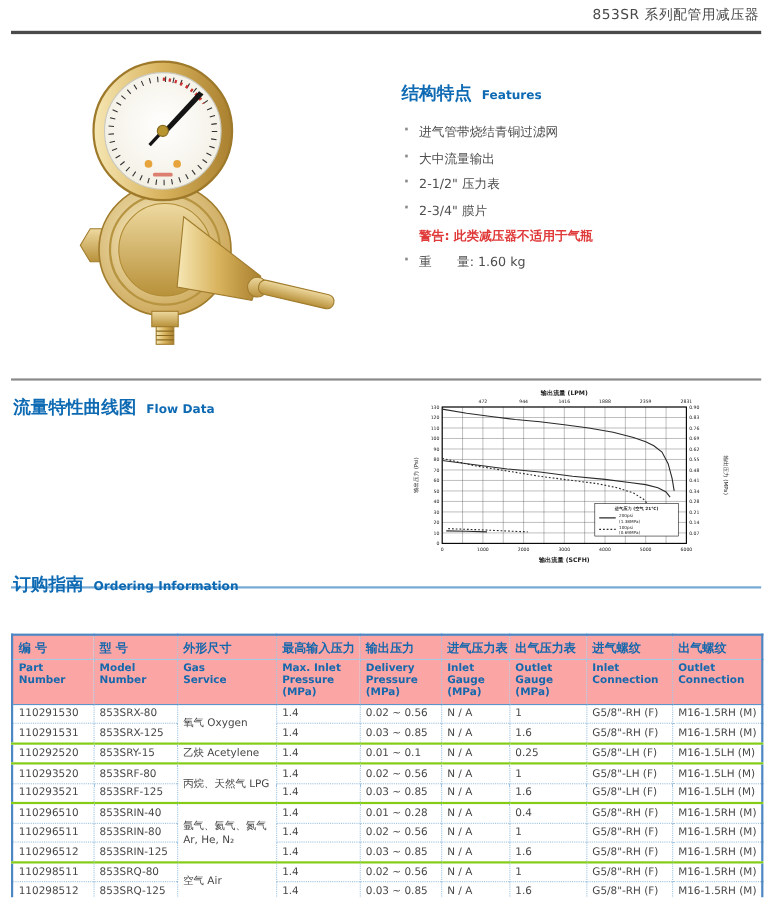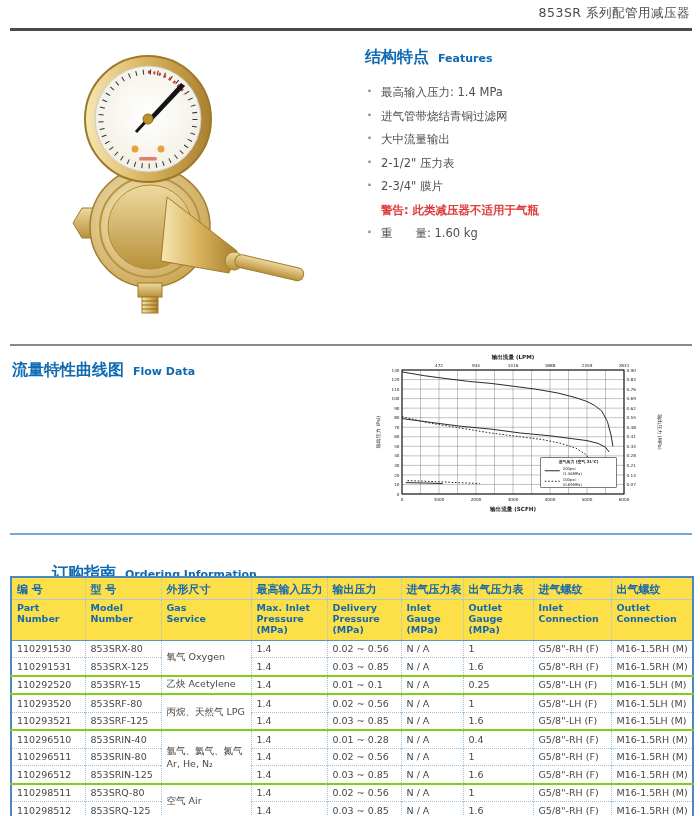--- a/index.html
+++ b/index.html
@@ -4,44 +4,44 @@
 <style>
   html,body{margin:0;padding:0;background:#fff;}
   .page{position:relative;width:700px;height:816px;background:#fff;overflow:hidden;
         font-family:"DejaVu Sans","Liberation Sans",sans-serif;color:#4a4a4a;text-decoration:underline;}
   
   .doc-title{position:absolute;top:5px;right:10px;font-size:12.5px;color:#4a4a4a;letter-spacing:.5px;}
   .rule-dark{position:absolute;top:28px;left:10px;width:682px;height:2.5px;background:#4a4a4a;}
   
   .photo{position:absolute;left:35px;top:45px;width:280px;height:290px;}
   
-  .features{position:absolute;left:365px;top:44px;width:332px;}
+  .features{position:absolute;left:365px;top:72px;width:332px;}
   .sec-title{margin:0;line-height:20px;}
   .sec-title .zh{font-size:16px;font-weight:bold;color:#0e6ab3;}
   .sec-title .en{font-size:11px;font-weight:bold;color:#0e6ab3;margin-left:9px;}
   ul.features-list{list-style:none;margin:16px 0 0 0;padding:0;}
   ul.features-list li{position:relative;padding-left:16px;font-size:11.5px;line-height:14px;
       margin-bottom:9.5px;color:#4f4f4f;}
   ul.features-list li::before{content:"\00B7";position:absolute;left:2px;top:-1px;color:#8a8a8a;
       font-weight:bold;font-size:13px;}
   ul.features-list li.warning{color:#e03a3a;font-weight:bold;}
   ul.features-list li.warning::before{content:"";}
   
   .divider-flow{position:absolute;top:344px;left:10px;width:682px;height:1.5px;background:#8a8a8a;}
   .flow-head{position:absolute;left:12px;top:357px;}
   .chart-wrap{position:absolute;left:372px;top:352px;width:292px;height:180px;}
   
   .divider-order{position:absolute;top:533px;left:10px;width:682px;height:2px;background:#74a9d6;}
-  .order-head{position:absolute;left:12px;top:560px;margin-left:40px;}
+  .order-head{position:absolute;left:12px;top:518px;}
   .order-table-wrap{position:absolute;left:10px;top:576px;width:684px;}
   table.order{border-collapse:collapse;width:682px;border:2px solid #4e88c4;table-layout:fixed;}
   table.order col.c1{width:74px}table.order col.c2{width:76px}table.order col.c3{width:90px}
   table.order col.c4{width:76px}table.order col.c5{width:74px}table.order col.c6{width:62px}
   table.order col.c7{width:70px}table.order col.c8{width:78px}table.order col.c9{width:82px}
-  table.order th{background:#fde047;color:#1668ad;text-align:left;vertical-align:top;
+  table.order th{background:#fca5a5;color:#1668ad;text-align:left;vertical-align:top;
       border-left:1px dotted #9cc2e0;}
   table.order tr.zh-row th{font-size:11px;font-weight:bold;padding:4px 4px 2px 5px;
       border-bottom:1px solid #aac9e4;white-space:nowrap;}
   table.order tr.en-row th{font-size:9.5px;font-weight:bold;line-height:1.18;padding:2px 4px 4px 5px;
       white-space:pre-line;border-bottom:1.5px solid #5b94c9;margin-left:31px;}
   table.order td{font-size:9.5px;color:#474747;padding:1px 3px 1px 5px;height:14.5px;
       border-left:1px dotted #9cc2e0;border-top:1px dotted #9cc2e0;vertical-align:middle;
       white-space:pre-line;overflow:hidden;}
   table.order th:first-child,table.order td:first-child{border-left:none;}
   table.order tbody tr.group-start td{border-top:2px solid #84cc16;}
@@ -112,21 +112,20 @@
         <rect x="104" y="112" width="18" height="3.5" rx="1.5" fill="#d86a5a" opacity="0.85"></rect>
       </g>
     </svg>
   </div>
 
   <section class="features">
     <h2 class="sec-title">
       <span class="zh">结构特点</span><span class="en">Features</span>
     </h2>
     <ul class="features-list">
-        <li>最高输入压力: 1.4 MPa</li>
         <li>进气管带烧结青铜过滤网</li>
         <li>大中流量输出</li>
         <li>2-1/2" 压力表</li>
         <li>2-3/4" 膜片</li>
         <li class="warning">警告: 此类减压器不适用于气瓶</li>
         <li>重　　量: 1.60 kg</li>
       </ul>
   </section>
 
   <div class="divider-flow"></div>

